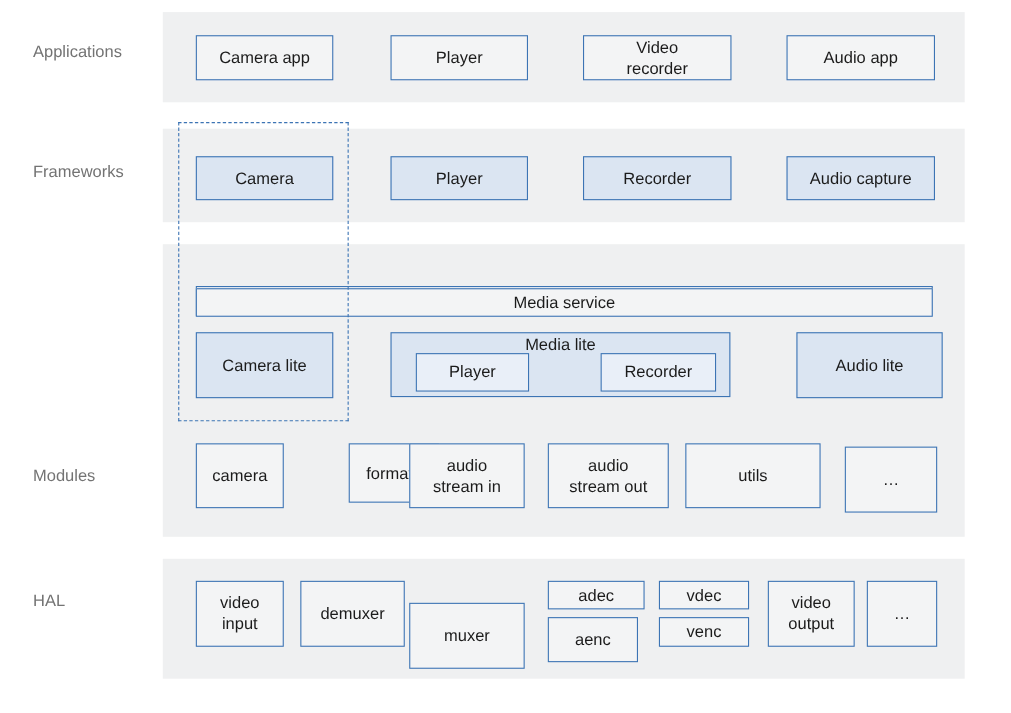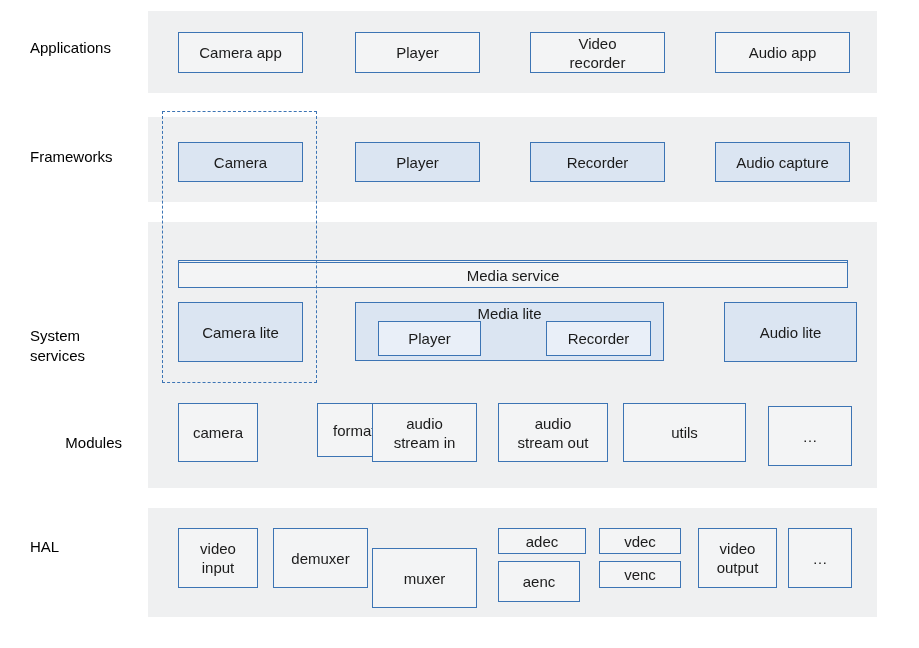--- a/index.html
+++ b/index.html
@@ -13,21 +13,21 @@
   }
   .band{
     position:absolute;
     left:148px;width:729px;
     background:#eff0f1;
   }
   .side-label{
     position:absolute;
     left:30px;width:92px;
     font-size:15px;line-height:20px;
-    color:#000000;
+    color:#737373;
   }
   .box{
     position:absolute;
     box-sizing:border-box;
     border:1px solid #3c74b4;
     background:#f3f4f5;
     display:flex;align-items:center;justify-content:center;
     font-size:15px;line-height:19px;
     text-align:center;
     white-space:pre-line;
@@ -52,22 +52,21 @@
 
 <div class="stage">
 
   <div class="band" style="top:11px;height:82px;"></div>
   <div class="band" style="top:117px;height:85px;"></div>
   <div class="band" style="top:222px;height:266px;"></div>
   <div class="band" style="top:508px;height:109px;"></div>
 
   <div class="side-label" style="top:38px;">Applications</div>
   <div class="side-label" style="top:147px;">Frameworks</div>
-  <div class="side-label" style="top:326px;width:88px;">System services</div>
-  <div class="side-label" style="top:433px;text-align:right;">Modules</div>
+  <div class="side-label" style="top:423px;">Modules</div>
   <div class="side-label" style="top:537px;">HAL</div>
 
   <div class="box" style="left:178px;top:32px;width:125px;height:41px;">Camera app</div>
   <div class="box" style="left:355px;top:32px;width:125px;height:41px;">Player</div>
   <div class="box" style="left:530px;top:32px;width:135px;height:41px;">Video
 recorder</div>
   <div class="box" style="left:715px;top:32px;width:135px;height:41px;">Audio app</div>
 
   <div class="box blue" style="left:178px;top:142px;width:125px;height:40px;">Camera</div>
   <div class="box blue" style="left:355px;top:142px;width:125px;height:40px;">Player</div>

